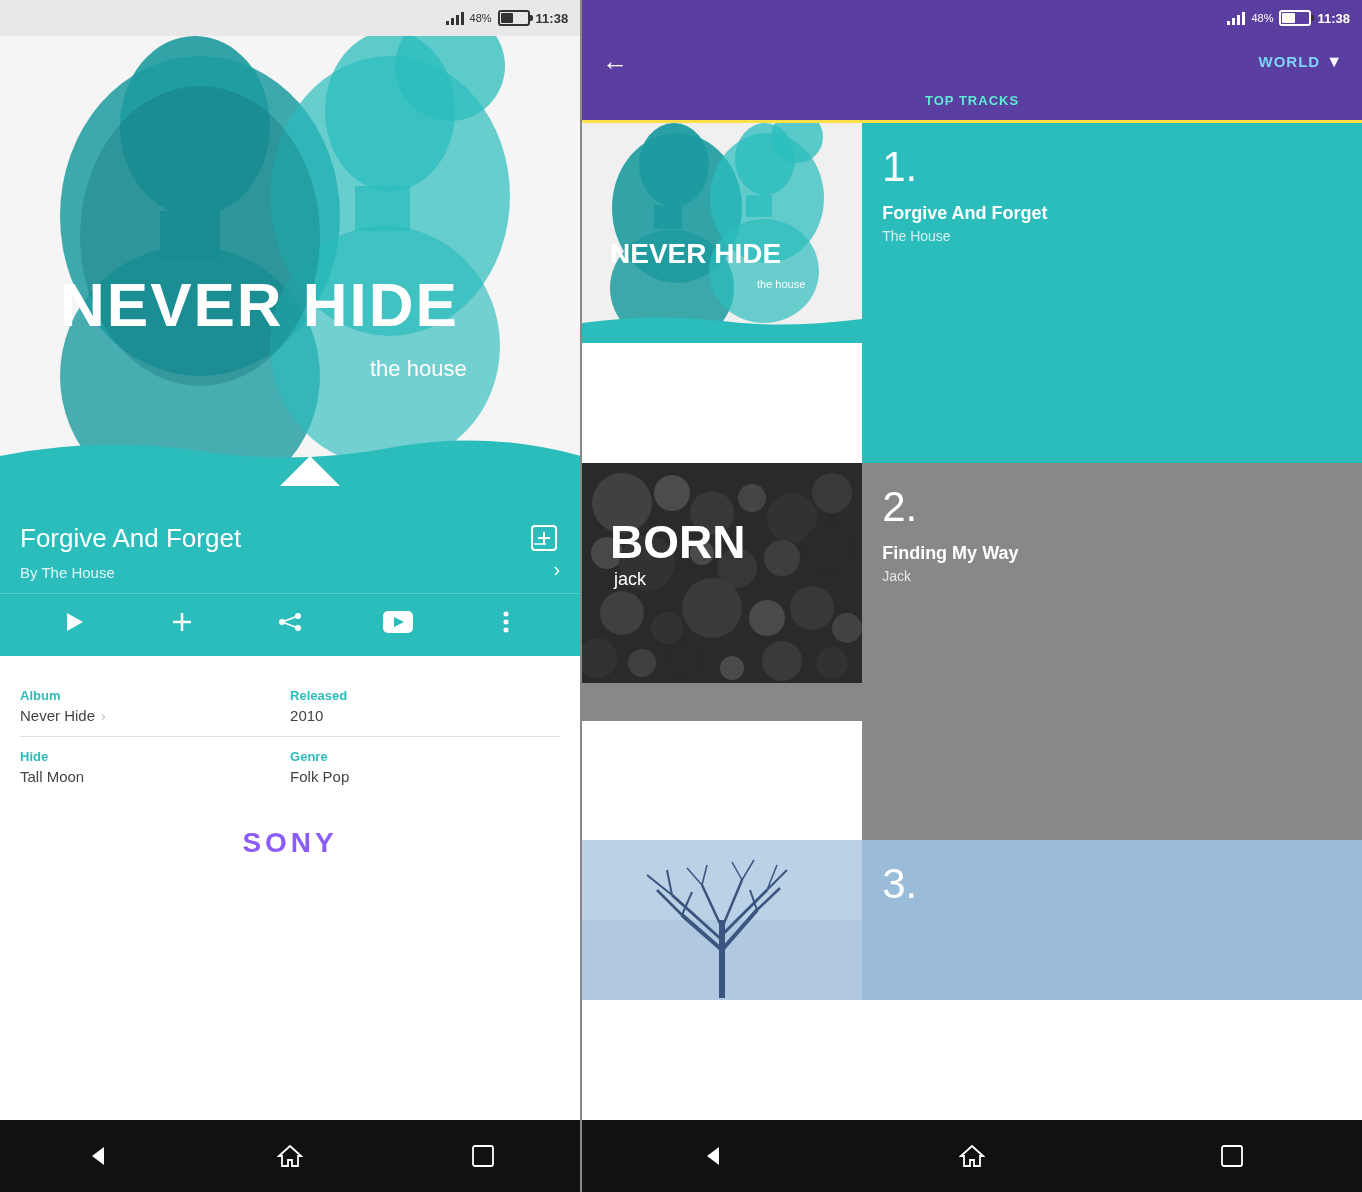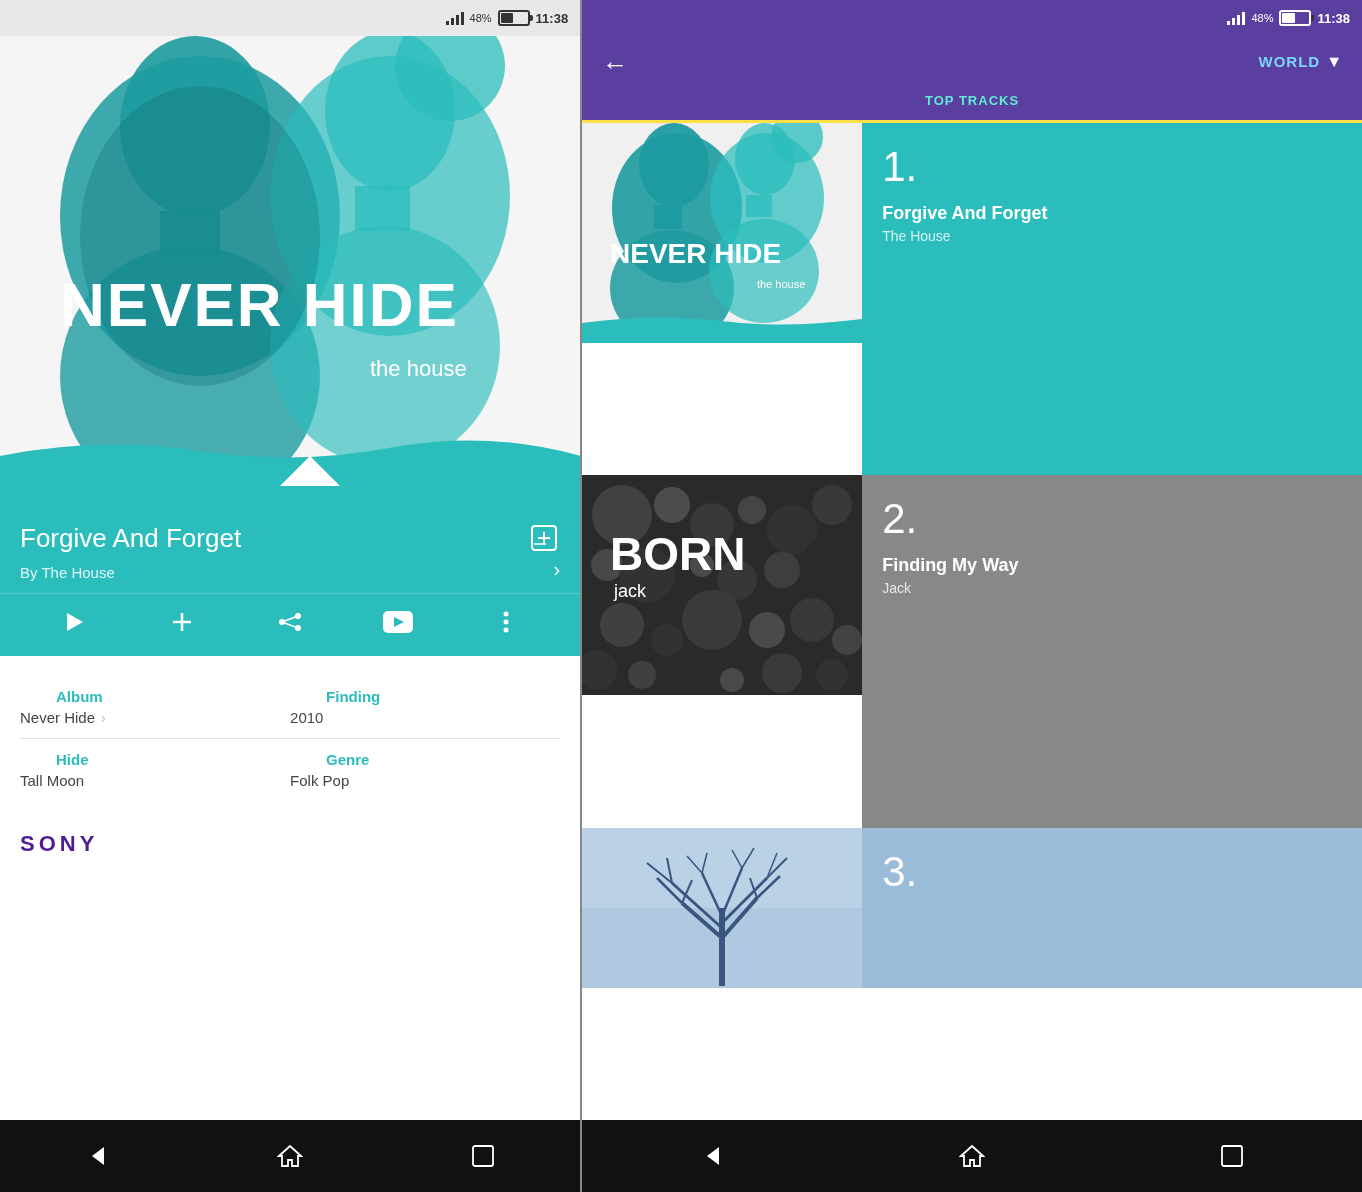--- a/index.html
+++ b/index.html
@@ -175,51 +175,50 @@
       grid-template-columns: 1fr 1fr;
       gap: 0;
     }
 
     .detail-item {
       padding: 12px 0;
       border-bottom: 1px solid #e0e0e0;
     }
 
     .detail-label {
-      font-size: 15px;
+      font-size: 13px;
       color: #2bbcbc;
       font-weight: 600;
       margin-bottom: 4px;
-      margin-left: 36px;
     }
 
     .detail-value-row {
       display: flex;
       align-items: center;
       gap: 6px;
     }
 
     .detail-value {
       font-size: 15px;
       color: #444;
     }
 
     .detail-chevron {
       color: #bbb;
       font-size: 14px;
     }
 
     
     .sony-logo {
-      text-align: left;
+      text-align: center;
       padding: 30px 0 20px;
-      font-size: 22px;
+      font-size: 28px;
       font-weight: 900;
       letter-spacing: 4px;
-      color: #4c1d95;
+      color: #8b5cf6;
     }
 
     
     .bottom-nav {
       height: 72px;
       background: #111;
       display: flex;
       align-items: center;
       justify-content: space-around;
       flex-shrink: 0;
@@ -473,21 +472,21 @@
   <div class="details-section">
     <div class="detail-grid">
       <div class="detail-item">
         <div class="detail-label">Album</div>
         <div class="detail-value-row">
           <span class="detail-value">Never Hide</span>
           <span class="detail-chevron">›</span>
         </div>
       </div>
       <div class="detail-item">
-        <div class="detail-label">Finding</div>
+        <div class="detail-label">Released</div>
         <div class="detail-value-row">
           <span class="detail-value">2010</span>
         </div>
       </div>
       <div class="detail-item" style="border-bottom:none">
         <div class="detail-label">Hide</div>
         <div class="detail-value-row">
           <span class="detail-value">Tall Moon</span>
         </div>
       </div>
@@ -572,21 +571,21 @@
         <path d="M0 200 Q70 190 140 198 Q200 206 280 196 L280 220 L0 220 Z" fill="#2bbcbc"></path>
       </svg>
     </div>
 
     <div class="chart-info row-teal">
       <div class="chart-number">1.</div>
       <div class="chart-track-title">Forgive And Forget</div>
       <div class="chart-track-artist">The House</div>
     </div>
 
-    <div class="chart-thumbnail row-gray" style="height:220px;">
+    <div class="chart-thumbnail row-gray" style="height:258px;">
       <svg width="280" height="220" viewBox="0 0 280 220" xmlns="http://www.w3.org/2000/svg">
 
         <rect width="280" height="220" fill="#2a2a2a"></rect>
 
         <circle cx="40" cy="40" r="30" fill="#444" opacity="0.9"></circle>
         <circle cx="90" cy="30" r="18" fill="#555" opacity="0.8"></circle>
         <circle cx="130" cy="50" r="22" fill="#3a3a3a" opacity="0.9"></circle>
         <circle cx="170" cy="35" r="14" fill="#4a4a4a" opacity="0.85"></circle>
         <circle cx="210" cy="55" r="25" fill="#333" opacity="0.9"></circle>
         <circle cx="250" cy="30" r="20" fill="#3d3d3d" opacity="0.8"></circle>

